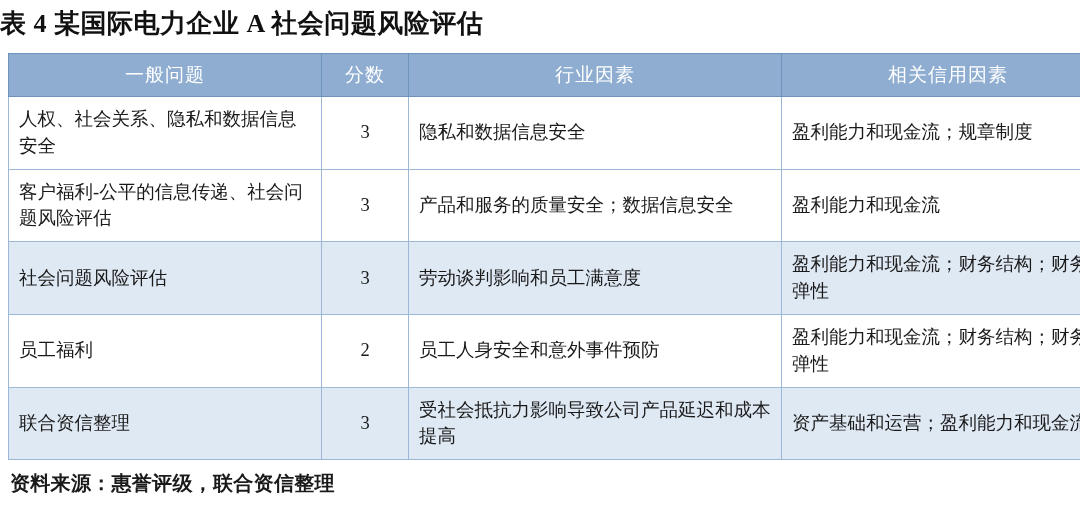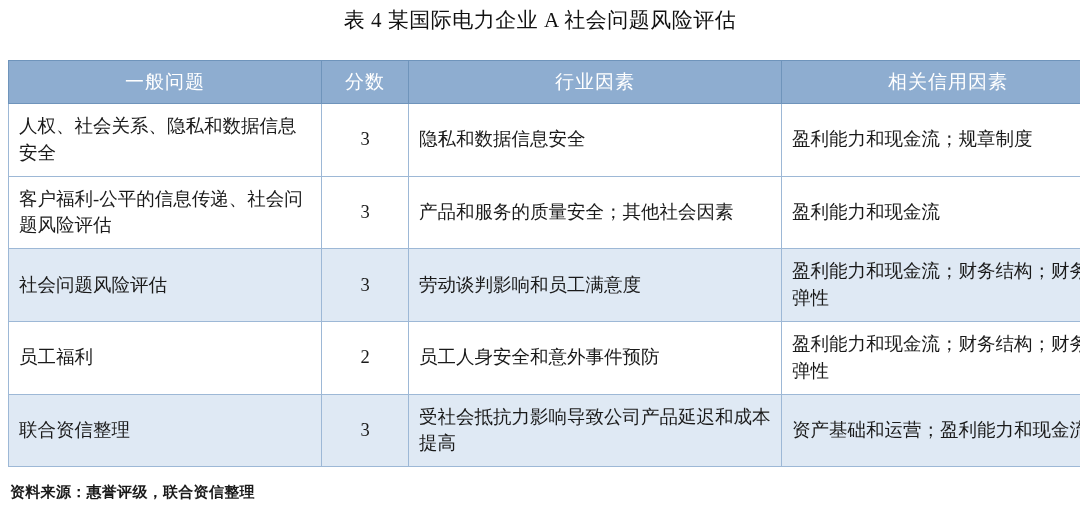--- a/index.html
+++ b/index.html
@@ -14,30 +14,29 @@
     color: #000000;
     overflow: hidden;
   }
   .page {
     width: 1080px;
     height: 524px;
     position: relative;
     box-sizing: border-box;
   }
   .title {
-    text-align: center;
-    font-weight: normal;
-    font-size: 21px;
+    font-weight: bold;
+    font-size: 26px;
     letter-spacing: 0.5px;
     padding-top: 6px;
     padding-bottom: 10px;
     color: #111111;
   }
   .table-wrap {
-    margin: 16px 8px;
+    margin: 2px 8px;
     font-family: Liberation Serif, serif;
   }
   table.esg {
     border-collapse: collapse;
     width: 1064px;
     table-layout: fixed;
     border: 1px solid #7d9ec0;
   }
   table.esg th {
     background: #8eadd0;
@@ -76,21 +75,21 @@
   }
   td.c-credit {
     width: 320px;
   }
   th.h-issue { width: 300px; }
   th.h-score { width: 74px; }
   th.h-industry { width: 360px; }
   th.h-credit { width: 320px; }
   .source {
     margin: 10px 10px 0 10px;
-    font-size: 15px;
+    font-size: 20px;
     font-weight: bold;
     font-family: "Liberation Sans", "DejaVu Sans", sans-serif;
     color: #1a1a1a;
     letter-spacing: 0.3px;
   }
 </style>
 </head>
 <body>
 
 <div class="page">
@@ -110,21 +109,21 @@
       <tbody>
         <tr class="band-light">
           <td class="c-issue">人权、社会关系、隐私和数据信息安全</td>
           <td class="c-score">3</td>
           <td class="c-industry">隐私和数据信息安全</td>
           <td class="c-credit">盈利能力和现金流；规章制度</td>
         </tr>
         <tr class="band-light">
           <td class="c-issue">客户福利-公平的信息传递、社会问题风险评估</td>
           <td class="c-score">3</td>
-          <td class="c-industry">产品和服务的质量安全；其他社会因素</td>
+          <td class="c-industry">产品和服务的质量安全；数据信息安全</td>
           <td class="c-credit">盈利能力和现金流</td>
         </tr>
         <tr class="band-dark">
           <td class="c-issue">社会问题风险评估</td>
           <td class="c-score">3</td>
           <td class="c-industry">劳动谈判影响和员工满意度</td>
           <td class="c-credit">盈利能力和现金流；财务结构；财务弹性</td>
         </tr>
         <tr class="band-light">
           <td class="c-issue">员工福利</td>

